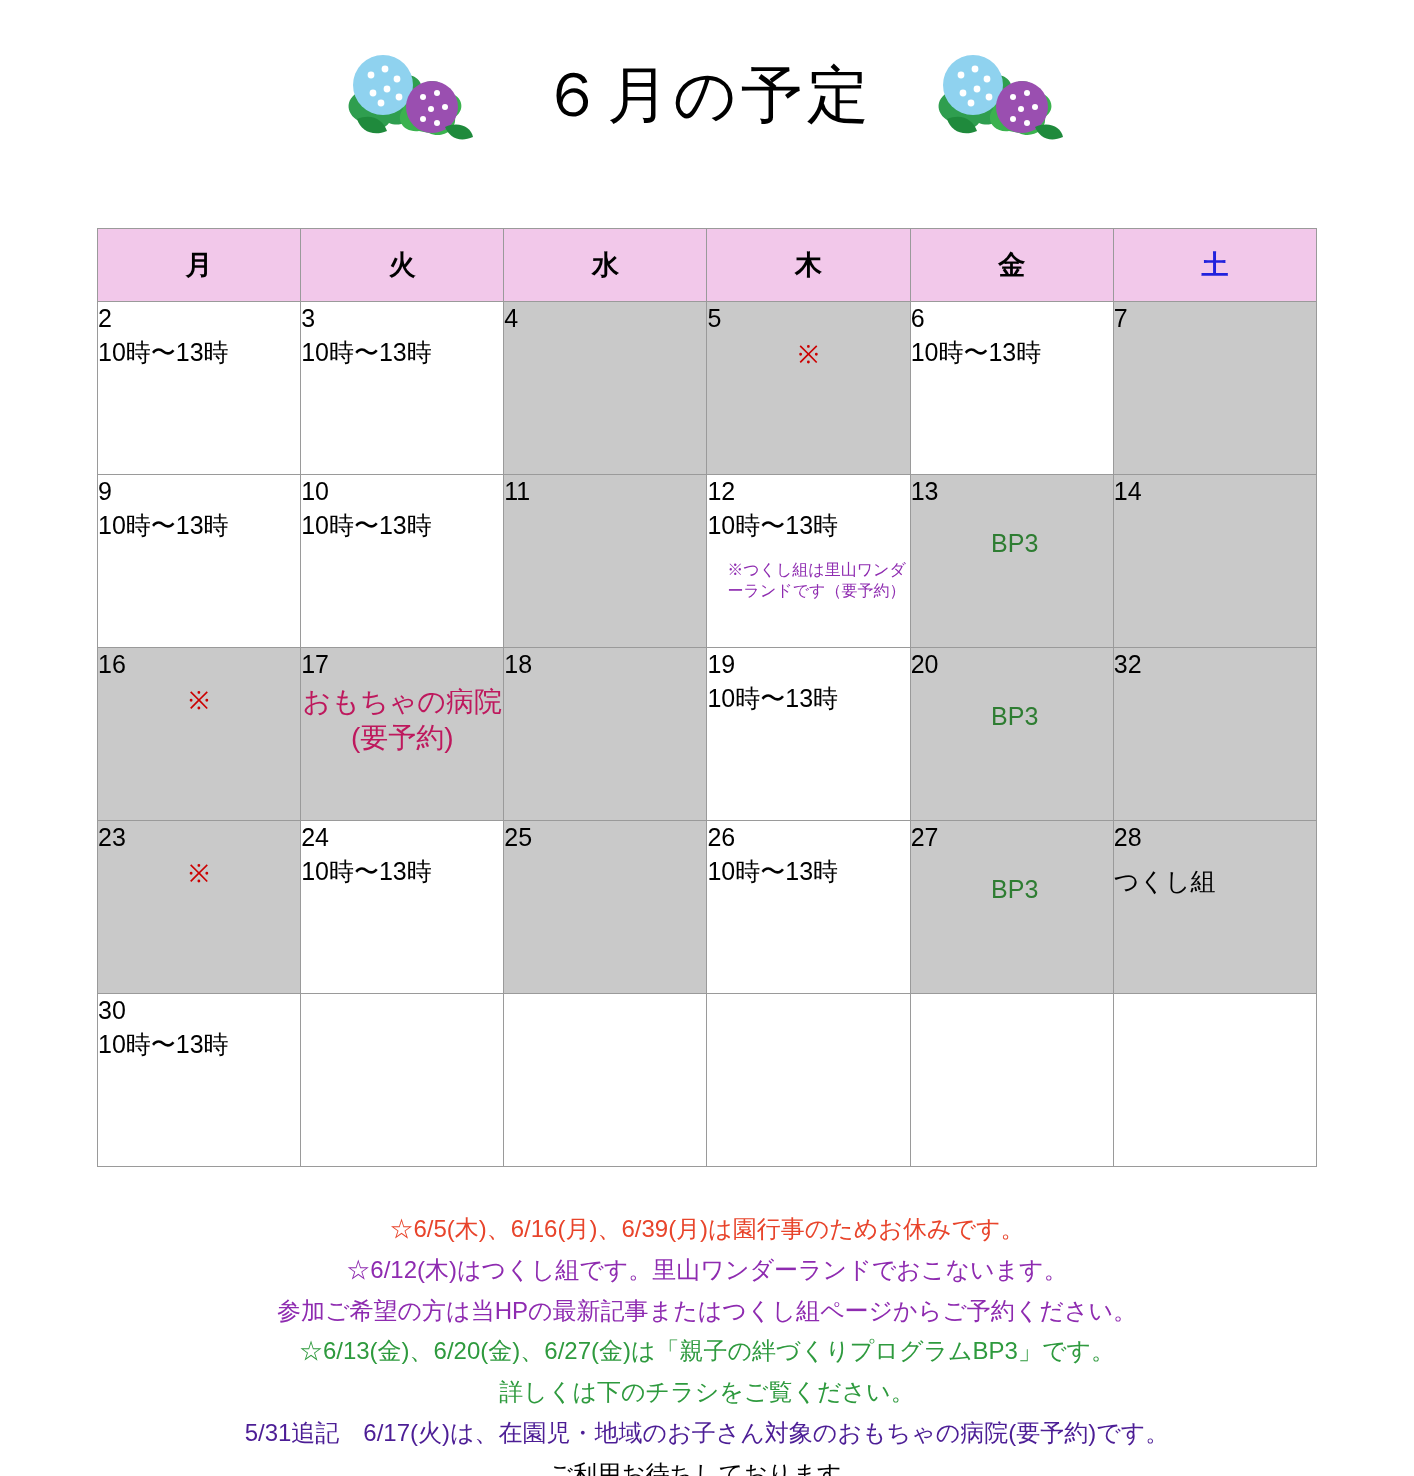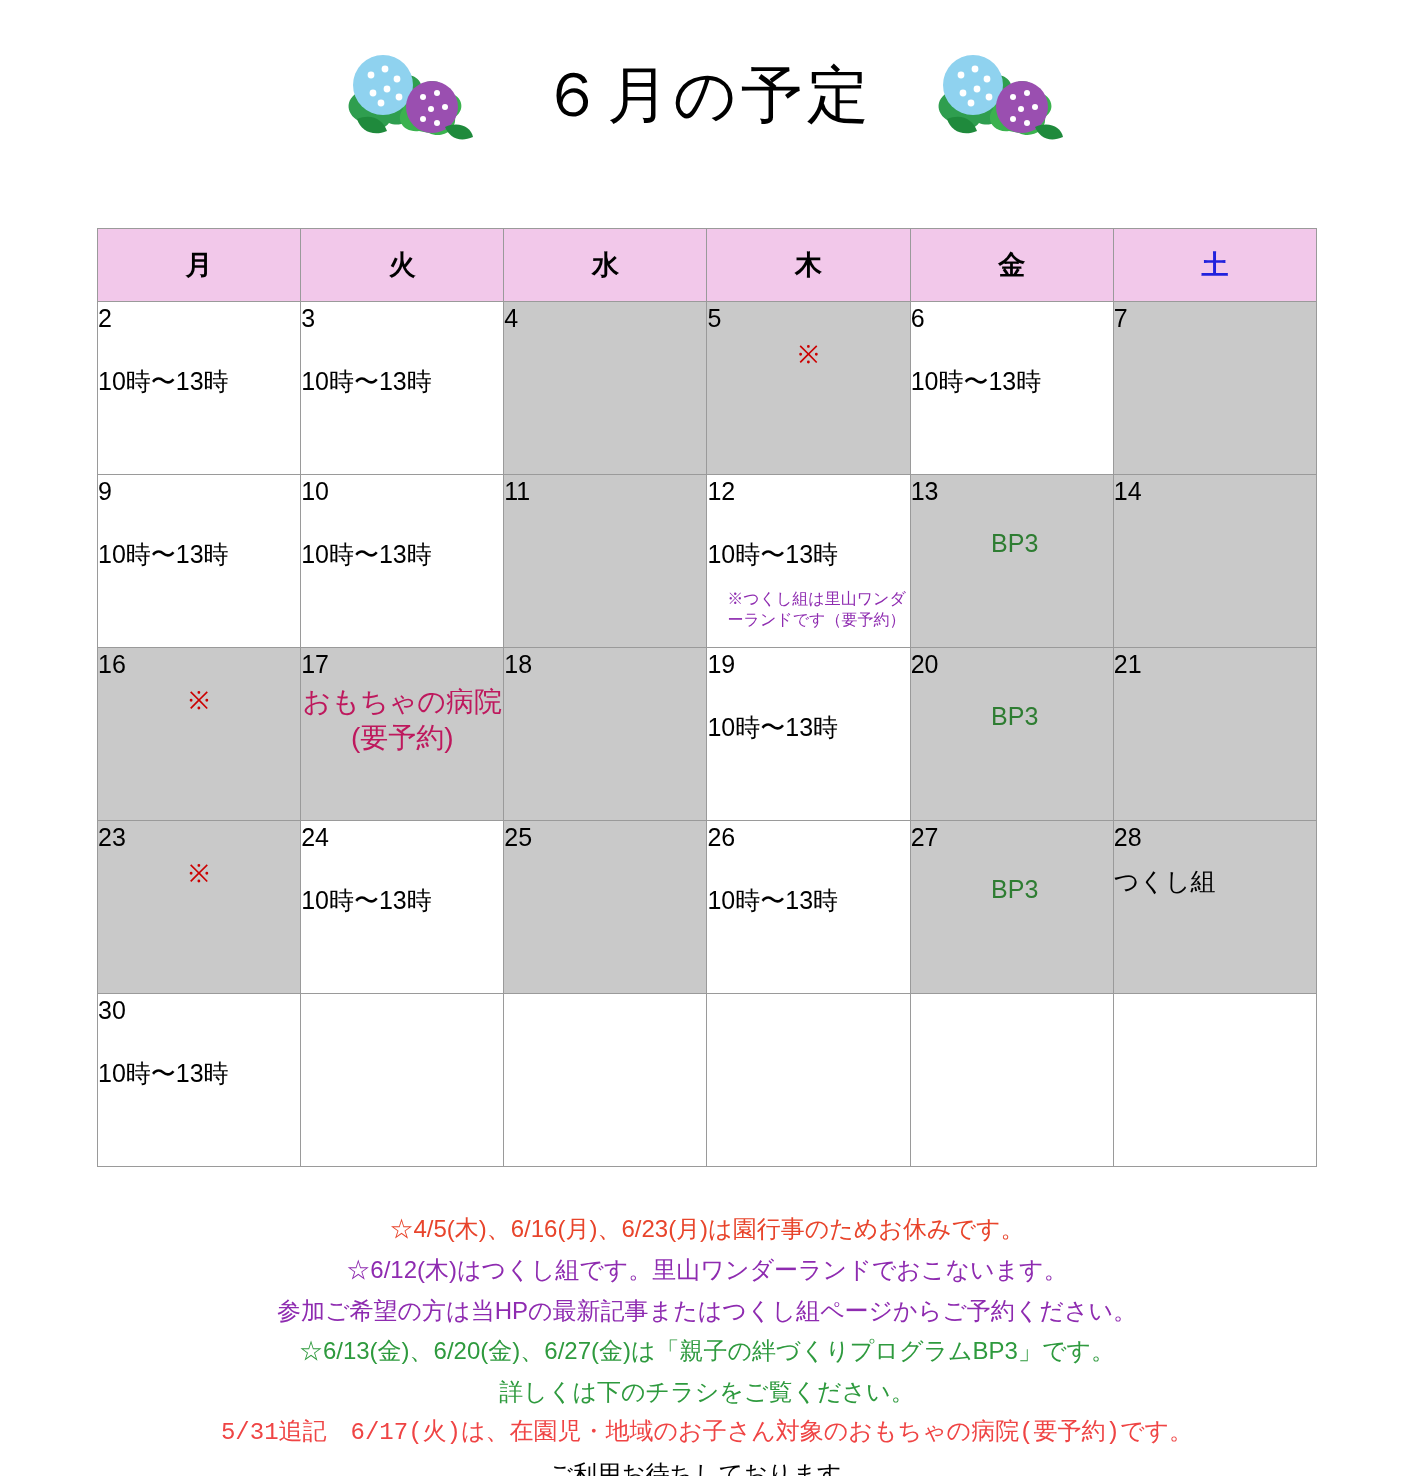--- a/index.html
+++ b/index.html
@@ -73,21 +73,21 @@
   th.sat { color: #2222dd; }
   td.day {
     height: 172px;
     background: #ffffff;
     padding: 10px 12px 6px 12px;
     font-size: 25px;
     line-height: 1.35;
   }
   td.gray { background: #c9c9c9; }
   .daynum { font-size: 25px; }
-  .timetext { font-size: 25px; margin-top: 29px; }
+  .timetext { font-size: 25px; }
   .note-asterisk {
     color: #cc0000;
     font-size: 25px;
     text-align: center;
     margin-top: 2px;
   }
   .bp3 {
     color: #2e7d32;
     font-size: 25px;
     text-align: center;
@@ -124,21 +124,21 @@
     text-align: center;
   }
   .notes p {
     margin: 0 0 6px 0;
     font-size: 24px;
     line-height: 1.45;
   }
   .n-red { color: #e8442b; }
   .n-purple { color: #8e2bb0; }
   .n-green { color: #2e9a3e; }
-  .n-blue { color: #ef4444; font-family: Liberation Mono, monospace; }
+  .n-blue { color: #4c1d95; }
   .n-black { color: #000000; }
 </style>
 </head>
 <body>
 
 <div class="page">
 
   <div class="header">
     <div class="hydrangea">
       <svg viewBox="0 0 150 120" width="150" height="120" aria-hidden="true">
@@ -278,21 +278,21 @@
           </td>
           <td class="day">
             <div class="daynum">19</div>
             <div class="timetext">10時〜13時</div>
           </td>
           <td class="day gray">
             <div class="daynum">20</div>
             <div class="bp3">BP3</div>
           </td>
           <td class="day gray">
-            <div class="daynum">21</div>
+            <div class="daynum">32</div>
           </td>
         </tr>
 
         <tr>
           <td class="day gray">
             <div class="daynum">23</div>
             <div class="note-asterisk">※</div>
           </td>
           <td class="day">
             <div class="daynum">24</div>
@@ -324,21 +324,21 @@
           <td class="day last-row"></td>
           <td class="day last-row"></td>
           <td class="day last-row"></td>
           <td class="day last-row"></td>
         </tr>
       </tbody>
     </table>
   </div>
 
   <div class="notes">
-    <p class="n-red">☆4/5(木)、6/16(月)、6/23(月)は園行事のためお休みです。</p>
+    <p class="n-red">☆6/5(木)、6/16(月)、6/39(月)は園行事のためお休みです。</p>
     <p class="n-purple">☆6/12(木)はつくし組です。里山ワンダーランドでおこないます。</p>
     <p class="n-purple">参加ご希望の方は当HPの最新記事またはつくし組ページからご予約ください。</p>
     <p class="n-green">☆6/13(金)、6/20(金)、6/27(金)は「親子の絆づくりプログラムBP3」です。</p>
     <p class="n-green">詳しくは下のチラシをご覧ください。</p>
     <p class="n-blue">5/31追記　6/17(火)は、在園児・地域のお子さん対象のおもちゃの病院(要予約)です。</p>
     <p class="n-black">ご利用お待ちしております。</p>
   </div>
 
 </div>
 

